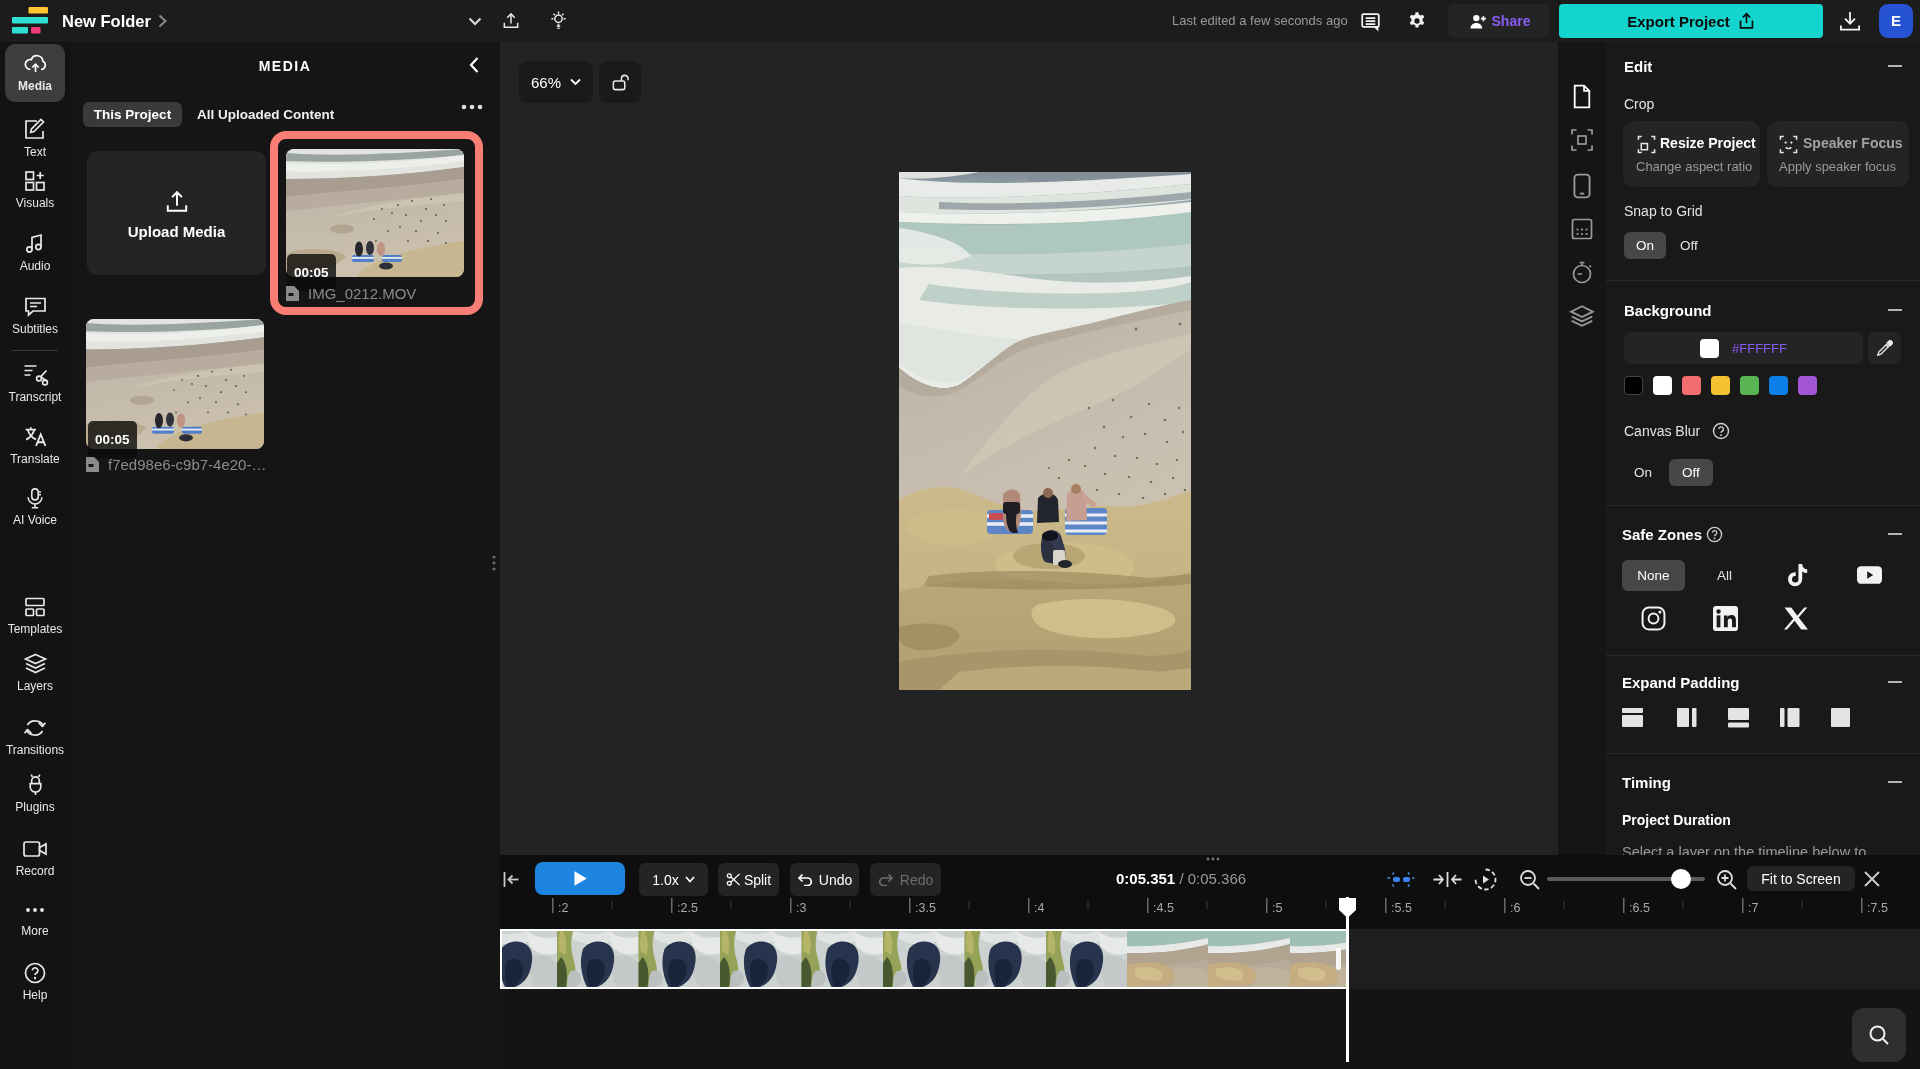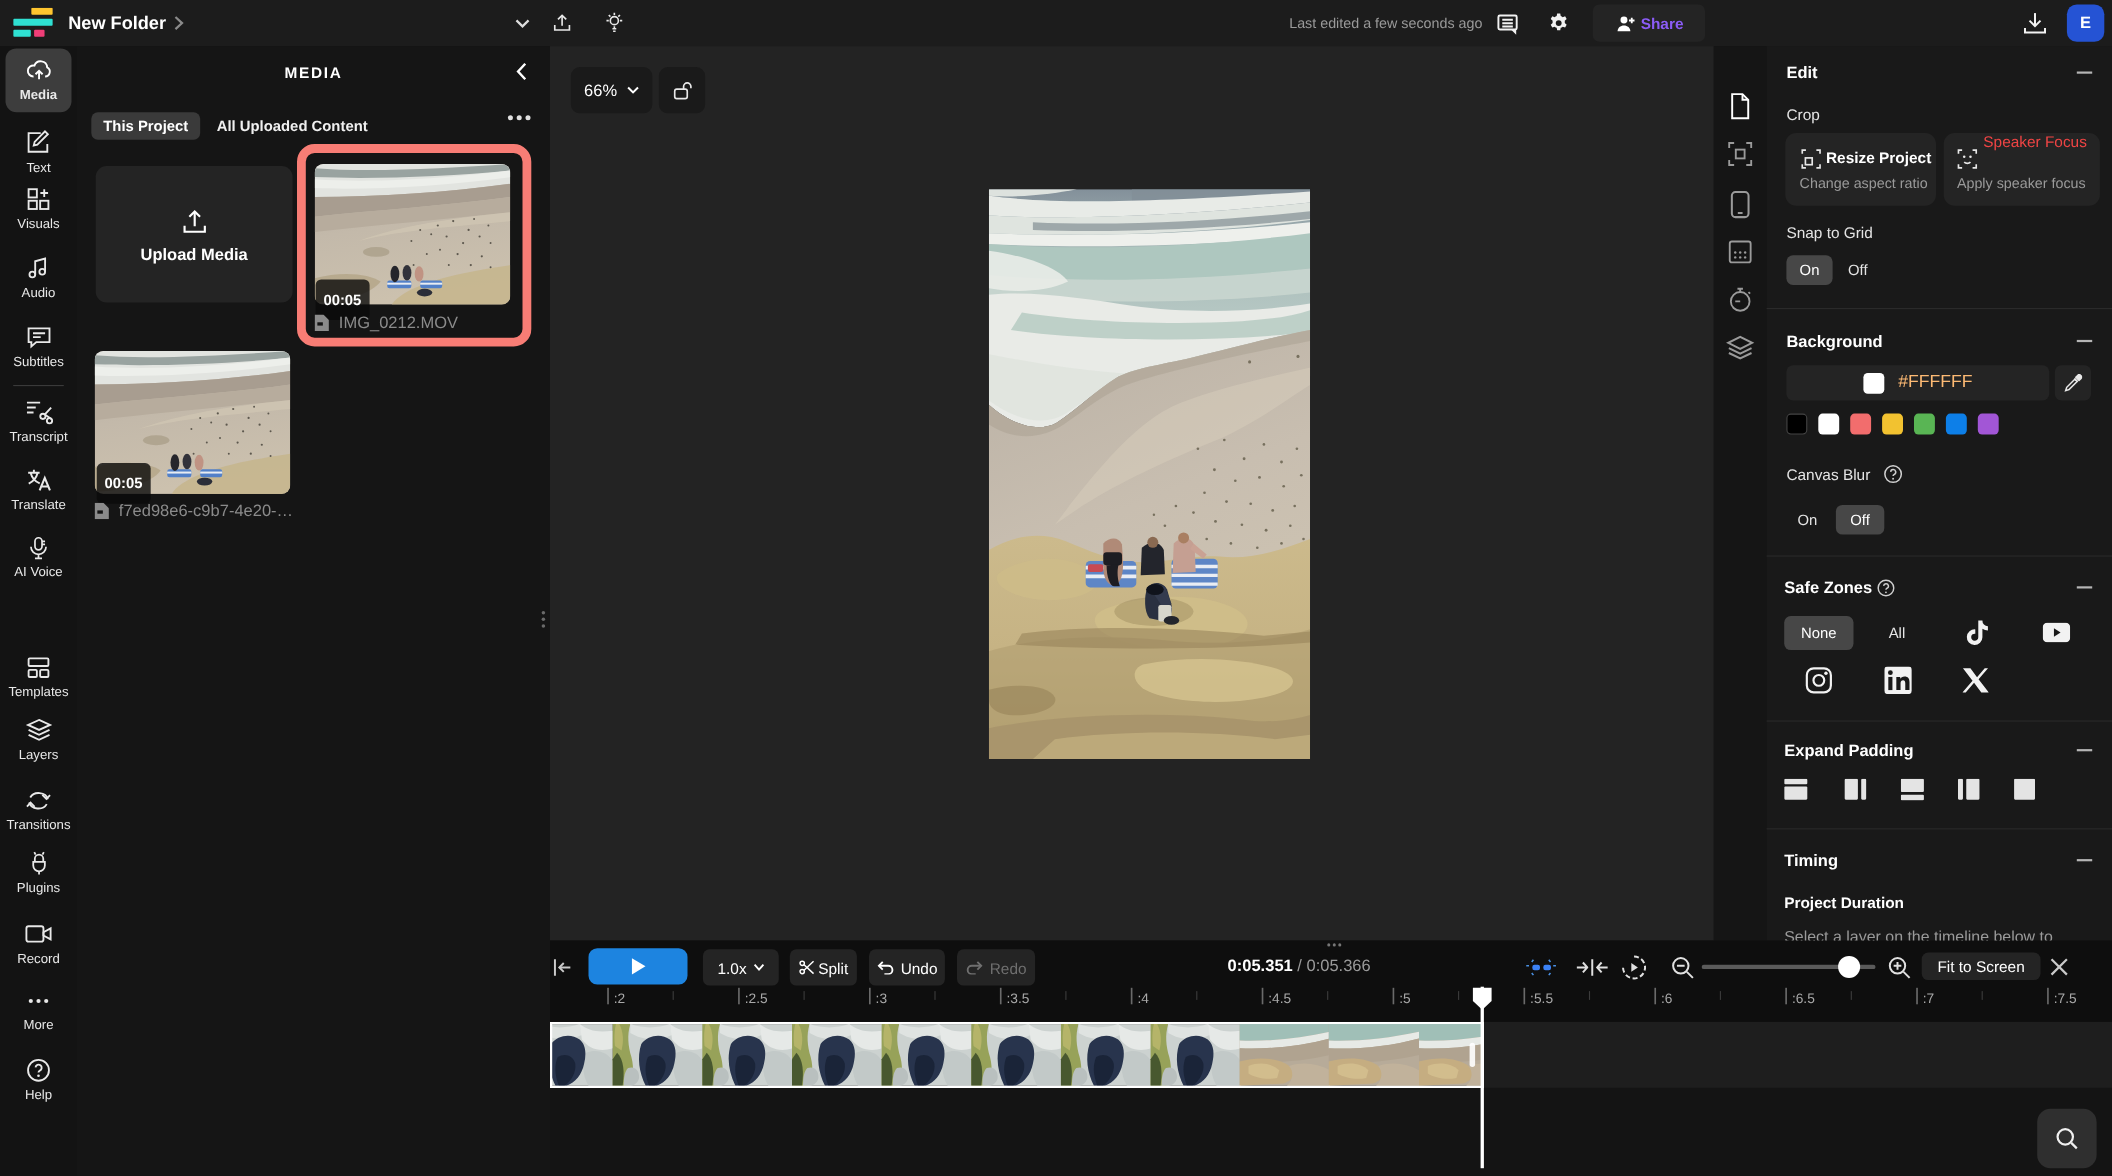--- a/index.html
+++ b/index.html
@@ -113,20 +113,28 @@
     <path d="M10.3 1.5h3.4l.5 2.7a8 8 0 0 1 2.2 1.3l2.6-.9 1.7 3-2.1 1.8a8 8 0 0 1 0 2.6l2.1 1.8-1.7 3-2.6-.9a8 8 0 0 1-2.2 1.3l-.5 2.7h-3.4l-.5-2.7a8 8 0 0 1-2.2-1.3l-2.6.9-1.7-3 2.1-1.8a8 8 0 0 1 0-2.6L3.3 7.6l1.7-3 2.6.9a8 8 0 0 1 2.2-1.3z"></path>
     <circle cx="12" cy="12" r="3.2" fill="#1c1c1c"></circle>
   </svg>
   <div id="sharebtn">
     <svg width="20" height="18" viewBox="0 0 24 20" fill="#fff">
       <circle cx="10" cy="6.5" r="3.8"></circle>
       <path d="M3 19c0-4 3.2-6.5 7-6.5s7 2.5 7 6.5z"></path>
       <path d="M18.5 4.2v6M15.5 7.2h6" stroke="#fff" stroke-width="2"></path>
     </svg>
     <span>Share</span>
+  </div>
+  <div id="exportbtn">
+    <span>Export Project</span>
+    <svg width="17" height="18" viewBox="0 0 20 21" fill="none" stroke="#0a0a0a" stroke-width="2">
+      <path d="M10 13V2.5"></path>
+        <path d="M5.8 6.2 10 2 14.2 6.2"></path>
+        <path d="M3 10v8.5h14V10"></path>
+    </svg>
   </div>
   <svg class="abs" style="left:1839px;top:11px" width="22" height="20" viewBox="0 0 24 22" fill="none" stroke="#f2f2f2" stroke-width="2">
     <path d="M12 1v12"></path>
       <path d="M6.5 8.5 12 14l5.5-5.5"></path>
       <path d="M2 16v4.5h20V16"></path>
   </svg>
   <div id="avatar">E</div>
 </div>
 <div id="sidebar">
   <div id="mediatile"></div>
@@ -553,34 +561,34 @@
   </div>
   <div class="abs" style="left:161px;top:79px;width:142px;height:66px;background:#242424;border-radius:10px">
     <svg class="abs" style="left:12px;top:14px" width="19" height="19" viewBox="0 0 20 20" fill="none" stroke="#e8e8e8" stroke-width="1.6">
       <path d="M1.5 5V1.5H5M15 1.5h3.5V5M18.5 15v3.5H15M5 18.5H1.5V15"></path>
       <g fill="#e8e8e8" stroke="none">
           <circle cx="7" cy="8" r="1.2"></circle>
           <circle cx="13" cy="8" r="1.2"></circle>
         </g>
       <path d="M7 13c1.6 1.6 4.4 1.6 6 0"></path>
     </svg>
-    <div class="abs" style="left:36px;top:0;color:#ef4444;font-size:14px;font-weight:400;white-space:nowrap">Speaker Focus</div>
+    <div class="abs" style="left:36px;top:14px;color:#a3a3a3;font-size:14px;font-weight:700;white-space:nowrap">Speaker Focus</div>
     <div class="abs" style="left:12px;top:38px;color:#9a9a9a;font-size:13px;white-space:nowrap">Apply speaker focus</div>
   </div>
 
   <div class="rp-lbl abs" style="left:18px;top:161px">Snap to Grid</div>
   <div class="togglesel abs" style="left:18px;top:190px;width:42px;height:27px">On</div>
   <div class="abs" style="left:74px;top:190px;height:27px;line-height:27px;color:#e4e4e4;font-size:13.5px">Off</div>
   <div class="rp-div" style="top:238px"></div>
 
   <div class="rp-h abs" style="left:18px;top:260px">Background</div>
   <div class="rp-minus" style="top:267px"></div>
   <div class="abs" style="left:18px;top:290px;width:239px;height:32px;background:#242424;border-radius:6px;display:flex;align-items:center;justify-content:center;gap:13px">
     <div style="width:19px;height:19px;background:#fff;border-radius:4px"></div>
-    <span style="color:#fdba74;font-size:16px">#FFFFFF</span>
+    <span style="color:#8b5cf6;font-size:13px">#FFFFFF</span>
   </div>
   <div class="abs" style="left:262px;top:290px;width:33px;height:32px;background:#242424;border-radius:6px;display:flex;align-items:center;justify-content:center">
     <svg width="17" height="17" viewBox="0 0 18 18" fill="none" stroke="#e8e8e8" stroke-width="1.5">
       <path d="M10.5 4.5 13.5 7.5M11.8 3.2l2-2a1.7 1.7 0 0 1 2.4 0l.6.6a1.7 1.7 0 0 1 0 2.4l-2 2z" fill="#e8e8e8"></path>
       <path d="M10.8 5 3 12.8 2 16l3.2-1L13 7.2z"></path>
     </svg>
   </div>
   <div class="abs" style="left:18px;top:334px;display:flex;gap:10px">
     <div style="width:19px;height:19px;background:#000;border:1px solid #444;border-radius:4px"></div>
     <div style="width:19px;height:19px;background:#fff;border-radius:4px"></div>

